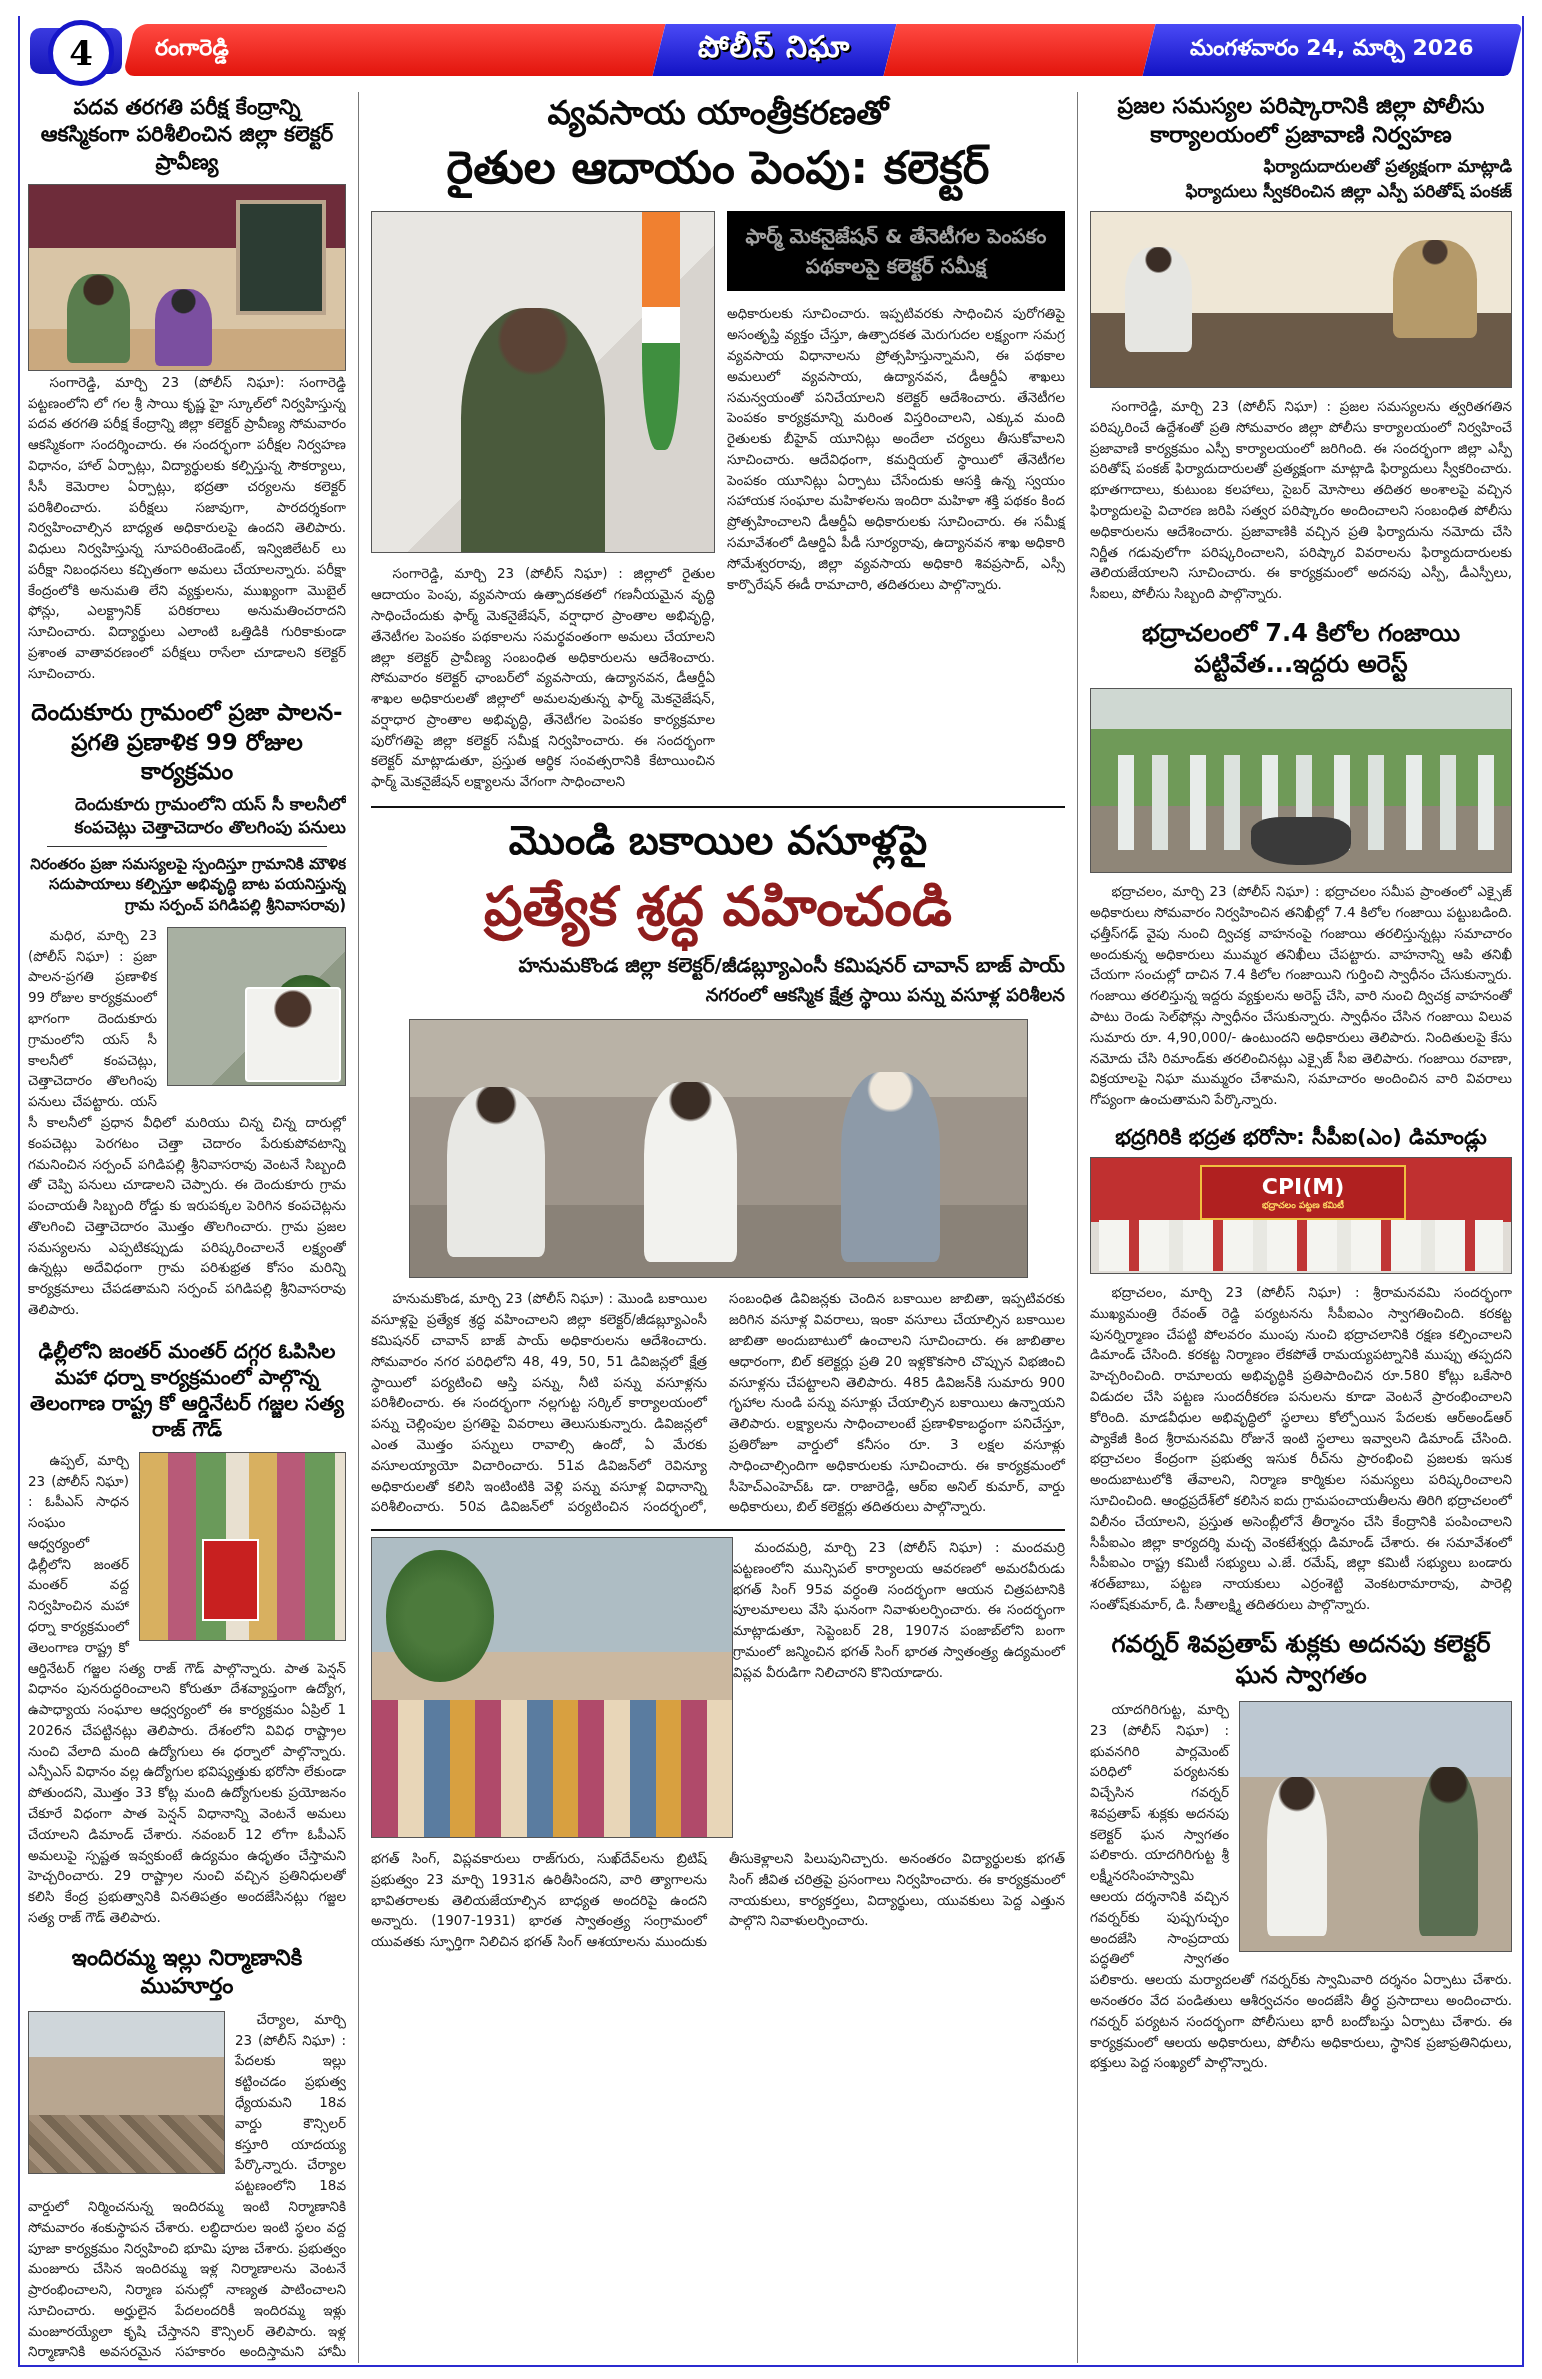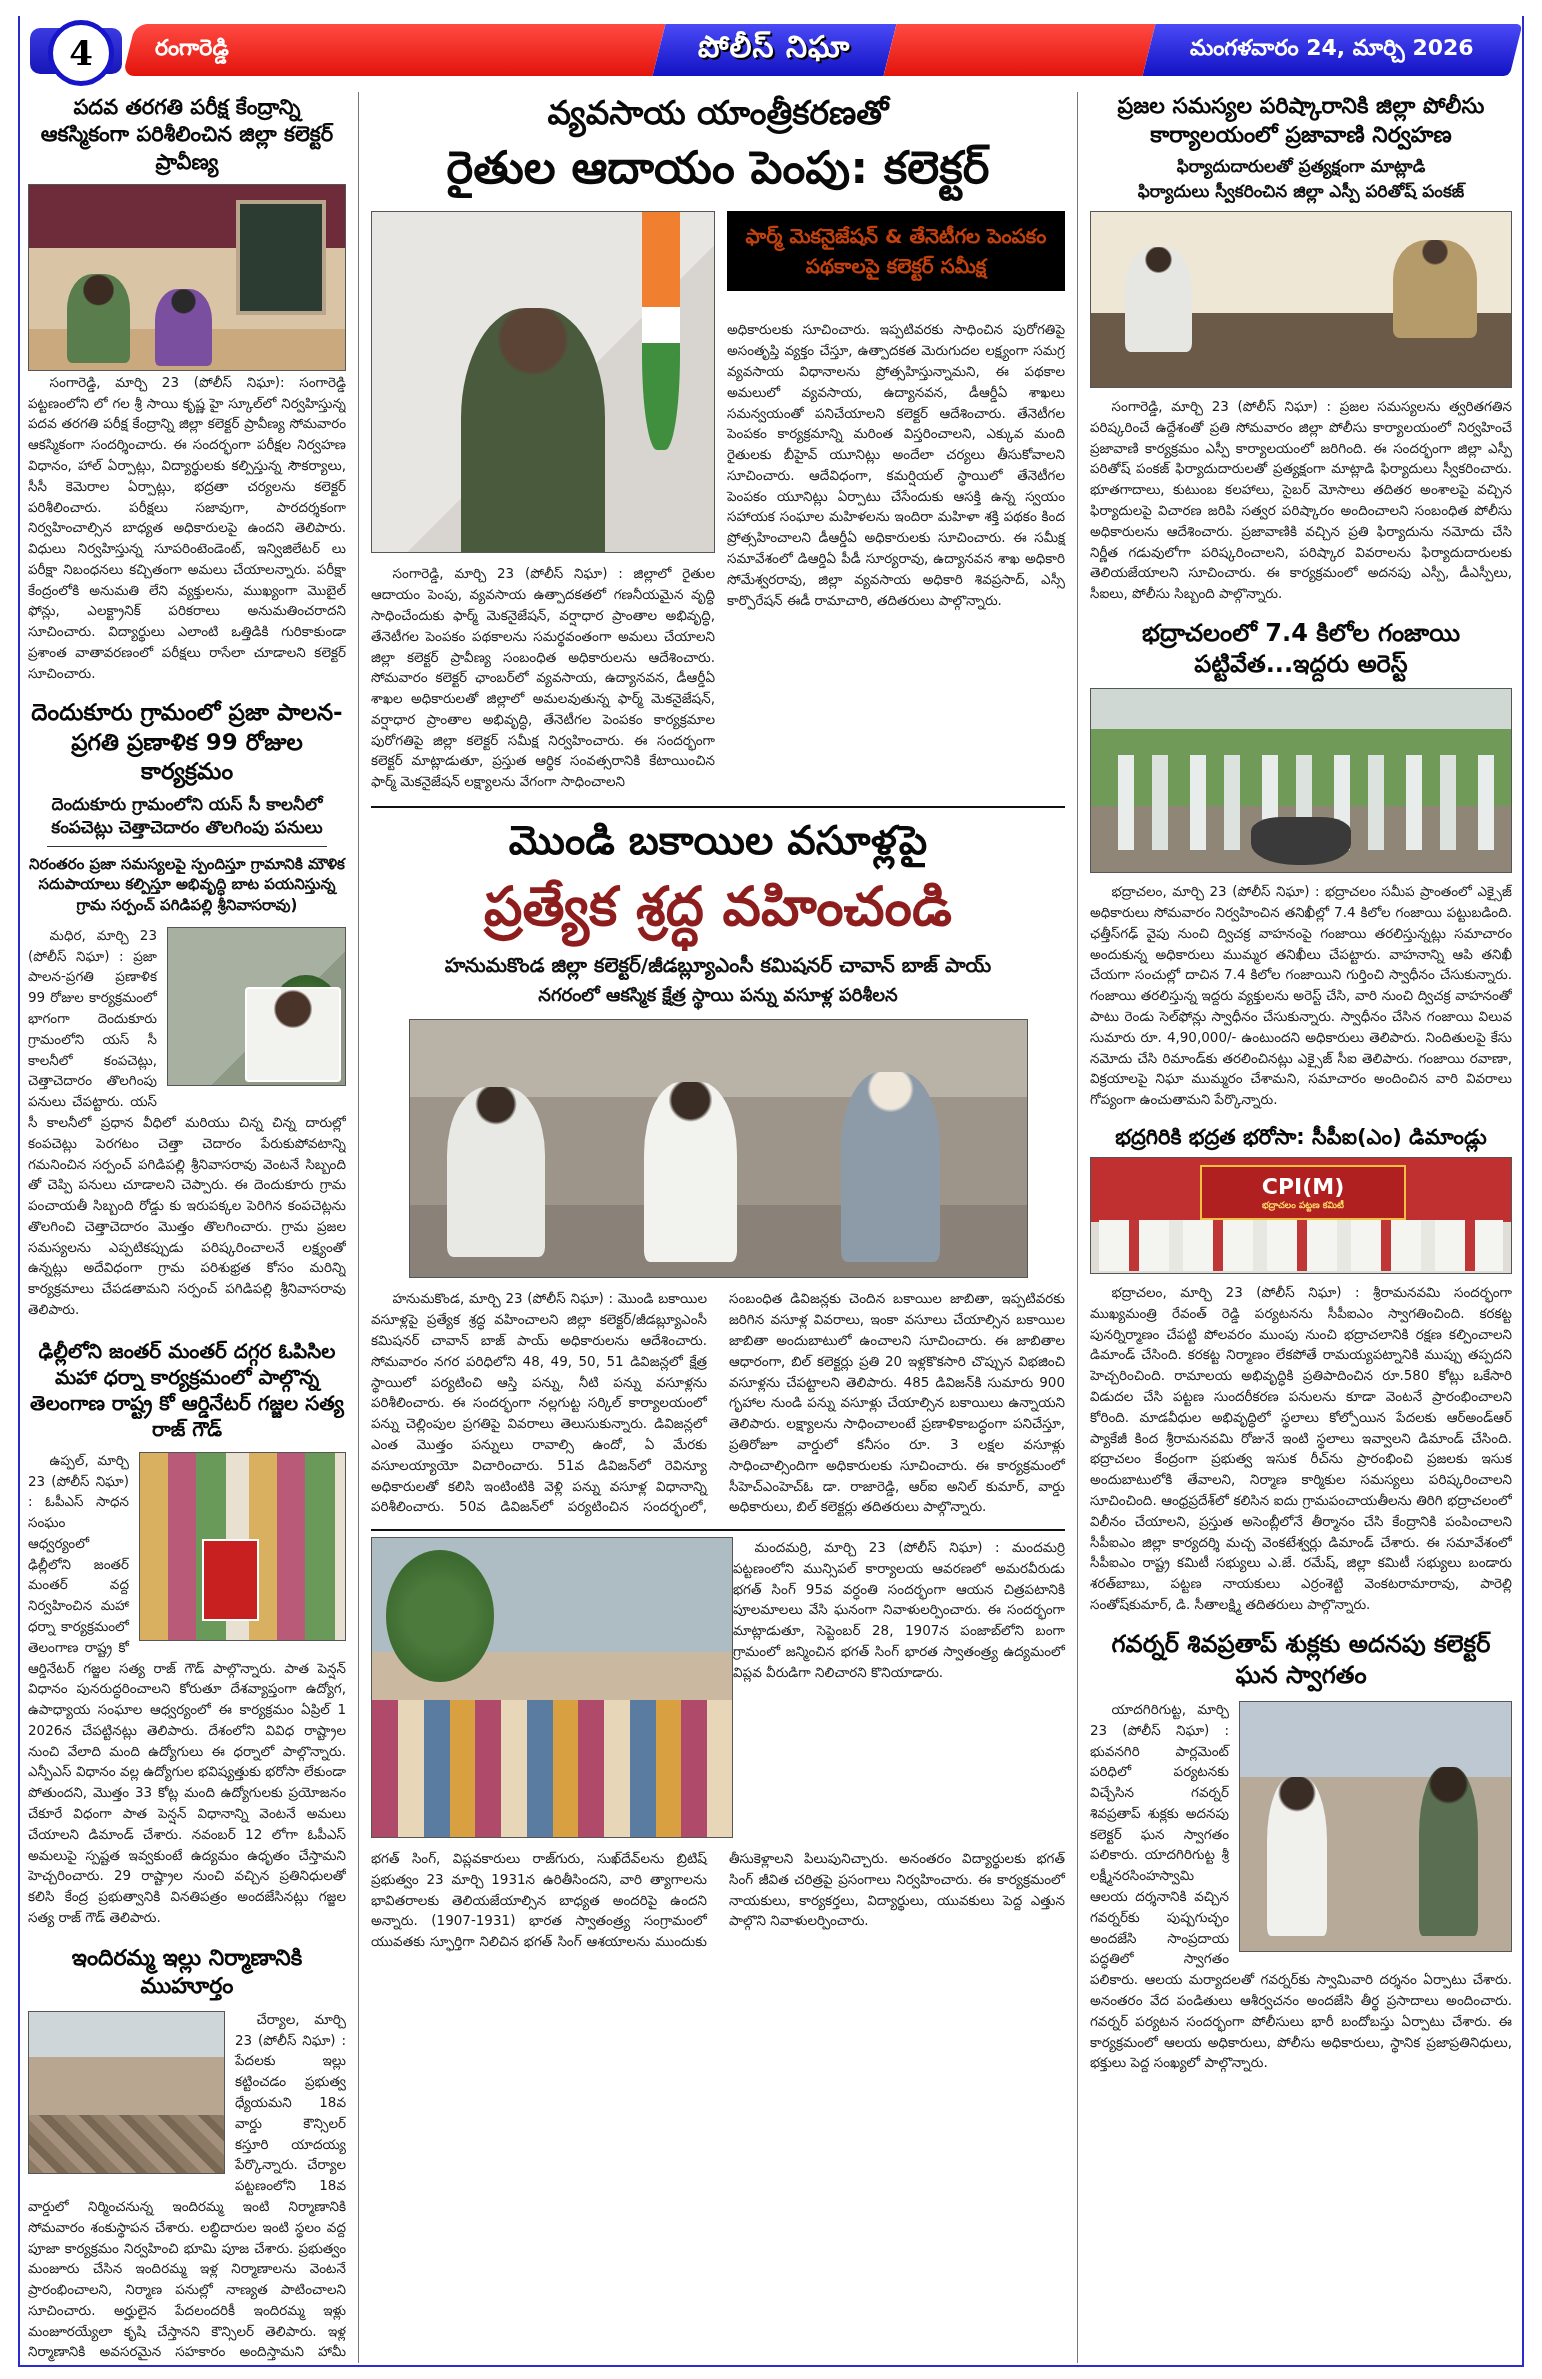--- a/index.html
+++ b/index.html
@@ -23,33 +23,33 @@
   .seg.date{width:27%;justify-content:center;color:#fff;font-weight:bold;font-size:22px;border-radius:0 6px 6px 0;}
   
   .content{position:absolute;top:92px;left:28px;right:28px;bottom:16px;display:grid;grid-template-columns:318px 720px 422px;column-gap:12px;}
   .col{overflow:hidden;}
   .colB{border-left:1.5px solid #777;border-right:1.5px solid #777;padding:0 12px;}
   
   .h-big{font-weight:bold;color:#0a0a0a;text-align:center;line-height:1.3;}
   .h-a{font-size:21px;margin:2px 0 8px;}
   .h-b{font-size:23px;margin:14px 0 6px;}
   .h-c{font-size:20px;margin:14px 0 8px;}
-  .sub{font-weight:bold;text-align:center;color:#111;line-height:1.35;}
+  .sub{font-weight:bold;text-align:right;color:#111;line-height:1.35;}
   .subrule{border:none;border-top:1.6px solid #333;width:88%;margin:7px auto;}
   .body-txt{font-size:13.5px;line-height:1.54;text-align:justify;color:#191919;}
   .body-txt p{margin:0 0 4px;text-indent:1.6em;}
   .two-col{column-count:2;column-gap:22px;}
   .rule{border:none;border-top:2px solid #111;margin:10px 0 6px;}
   
   .c1-heads .l1{font-size:33px;}
   .c1-heads .l2{font-size:45px;margin-top:4px;}
   .c1-row{display:flex;gap:12px;margin-top:14px;}
   .c1-left{width:344px;flex:none;}
   .c1-right{flex:1;min-width:0;}
-  .blackbox{background:#000;color:#c2410c;font-weight:bold;font-size:20px;text-align:center;line-height:1.5;padding:10px 8px;margin-bottom:28px;}
+  .blackbox{background:#000;color:#a3a3a3;font-weight:bold;font-size:20px;text-align:center;line-height:1.5;padding:10px 8px;margin-bottom:12px;}
   
   .c2-h1{font-size:40px;}
   .c2-h2{font-size:54px;color:#8e1d1d;margin-top:6px;}
   .c2-sub1{font-size:20px;margin-top:10px;}
   .c2-sub2{font-size:18px;margin-top:4px;font-weight:bold;}
   
   .c3-h{font-size:40px;margin:10px 0 12px;}
   .c3-row{display:flex;}
   .c3-row .ph{flex:none;}
   

